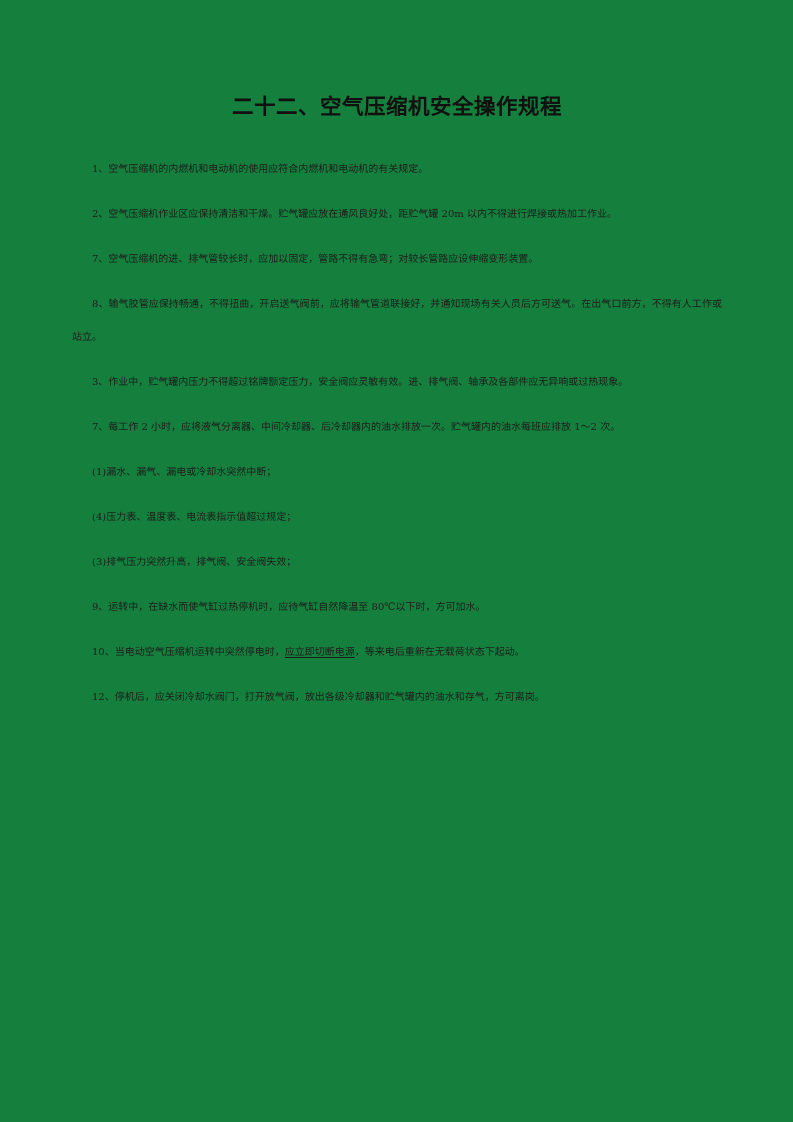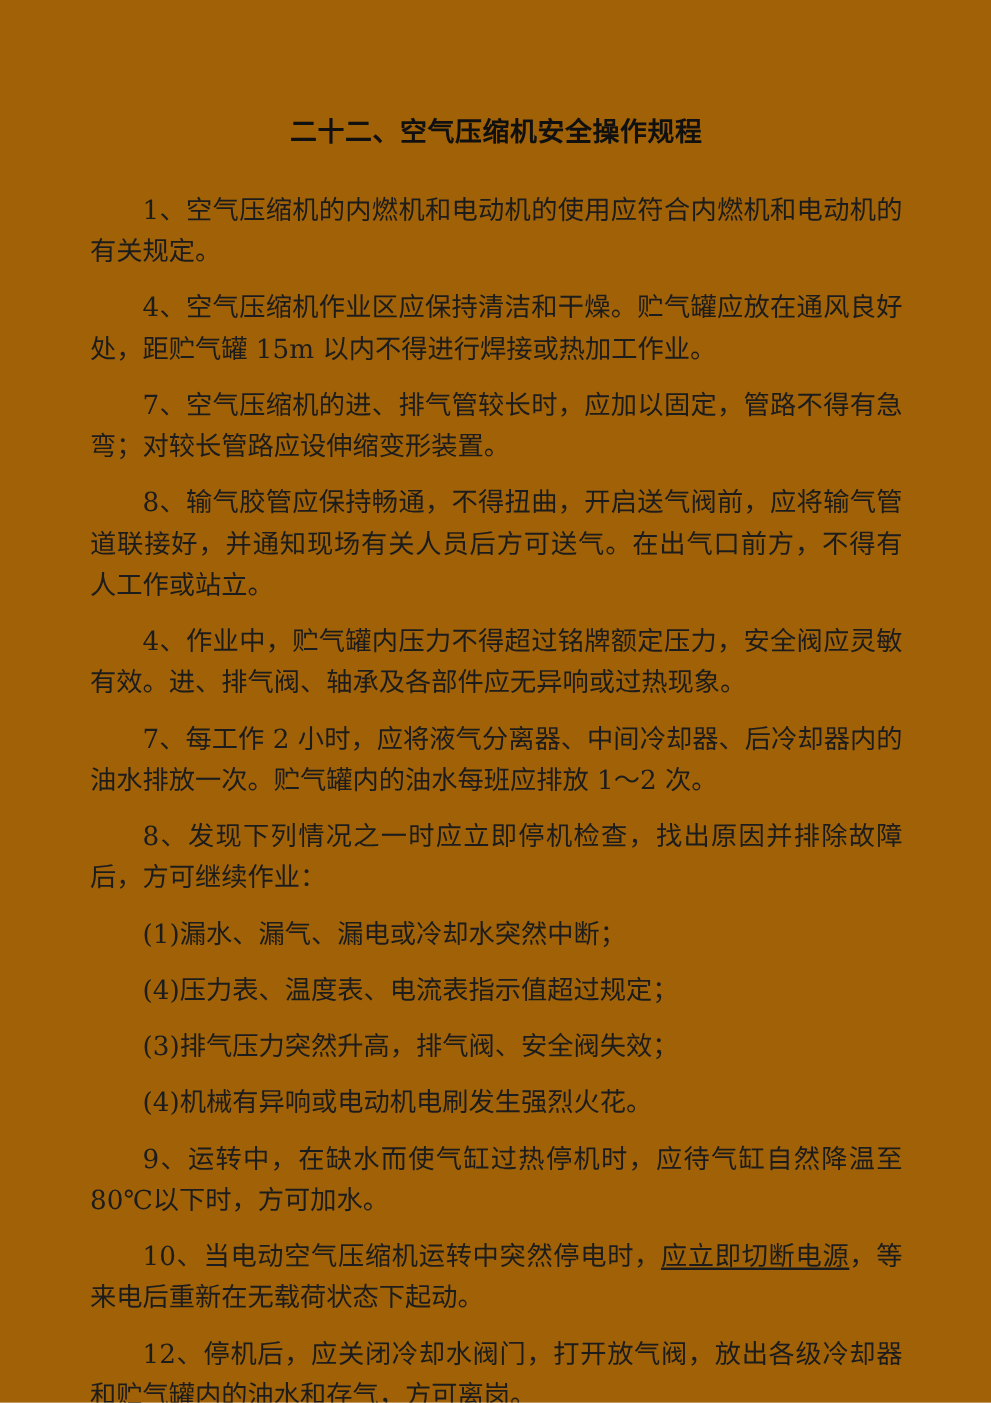--- a/index.html
+++ b/index.html
@@ -15,21 +15,21 @@
     color: #1a1a1a;
     overflow: hidden;
   }
 
   .page {
     position: relative;
     width: 793px;
     height: 1122px;
     box-sizing: border-box;
     padding: 0;
-    background: #a16207;
+    background: #15803d;
   }
 
   .doc-body {
     position: absolute;
     left: 72px;
     top: 0;
     width: 650px;
   }
 
   .doc-title {
@@ -39,21 +39,21 @@
     line-height: 1.4;
     text-align: center;
     letter-spacing: 0.5px;
     color: #101010;
     margin: 0;
     padding-top: 92px;
     padding-bottom: 0;
   }
 
   .para {
-    font-size: 21px;
+    font-size: 10px;
     line-height: 33px;
     text-align: justify;
     text-justify: inter-ideograph;
     margin: 0;
     padding-top: 12px;
     color: #1c1c1c;
     text-indent: 2em;
   }
 
   .para.sub {
@@ -73,40 +73,38 @@
 </head>
 <body>
 
 <div class="page">
   <div class="doc-body">
 
     <h1 class="doc-title">二十二、空气压缩机安全操作规程</h1>
 
     <p class="para first">1、空气压缩机的内燃机和电动机的使用应符合内燃机和电动机的有关规定。</p>
 
-    <p class="para">4、空气压缩机作业区应保持清洁和干燥。贮气罐应放在通风良好处，距贮气罐 15m 以内不得进行焊接或热加工作业。</p>
+    <p class="para">2、空气压缩机作业区应保持清洁和干燥。贮气罐应放在通风良好处，距贮气罐 20m 以内不得进行焊接或热加工作业。</p>
 
     <p class="para">7、空气压缩机的进、排气管较长时，应加以固定，管路不得有急弯；对较长管路应设伸缩变形装置。</p>
 
 
     <p class="para">8、输气胶管应保持畅通，不得扭曲，开启送气阀前，应将输气管道联接好，并通知现场有关人员后方可送气。在出气口前方，不得有人工作或站立。</p>
 
-    <p class="para">4、作业中，贮气罐内压力不得超过铭牌额定压力，安全阀应灵敏有效。进、排气阀、轴承及各部件应无异响或过热现象。</p>
+    <p class="para">3、作业中，贮气罐内压力不得超过铭牌额定压力，安全阀应灵敏有效。进、排气阀、轴承及各部件应无异响或过热现象。</p>
 
     <p class="para">7、每工作 2 小时，应将液气分离器、中间冷却器、后冷却器内的油水排放一次。贮气罐内的油水每班应排放 1～2 次。</p>
 
-    <p class="para">8、发现下列情况之一时应立即停机检查，找出原因并排除故障后，方可继续作业：</p>
 
     <p class="para sub">(1)漏水、漏气、漏电或冷却水突然中断；</p>
 
     <p class="para sub">(4)压力表、温度表、电流表指示值超过规定；</p>
 
     <p class="para sub">(3)排气压力突然升高，排气阀、安全阀失效；</p>
 
-    <p class="para sub">(4)机械有异响或电动机电刷发生强烈火花。</p>
 
     <p class="para">9、运转中，在缺水而使气缸过热停机时，应待气缸自然降温至 80℃以下时，方可加水。</p>
 
     <p class="para"><span>10、当电动空气压缩机运转中突然停电时，</span><u>应立即切断电源</u><span>，等来电后重新在无载荷状态下起动。</span></p>
 
 
     <p class="para">12、停机后，应关闭冷却水阀门，打开放气阀，放出各级冷却器和贮气罐内的油水和存气，方可离岗。</p>
 
   </div>
 </div>

